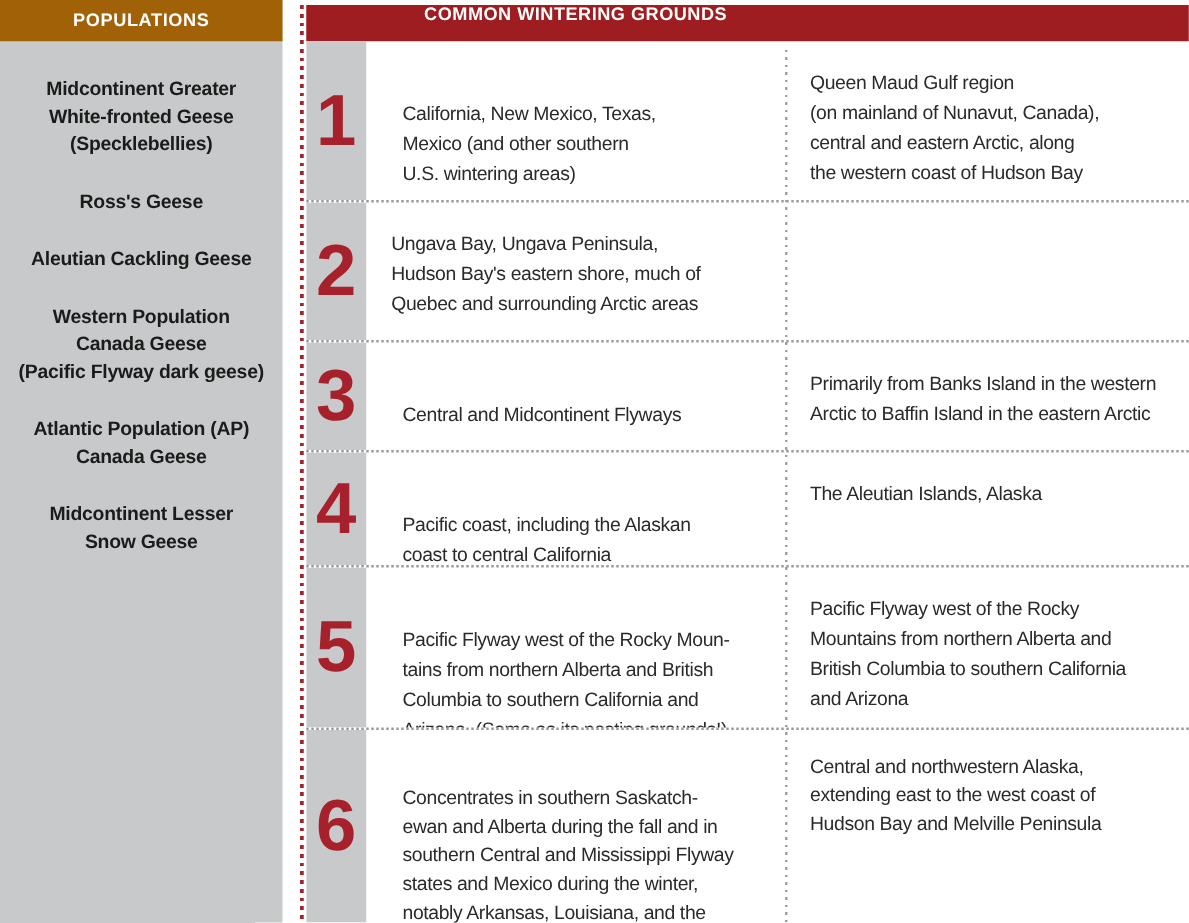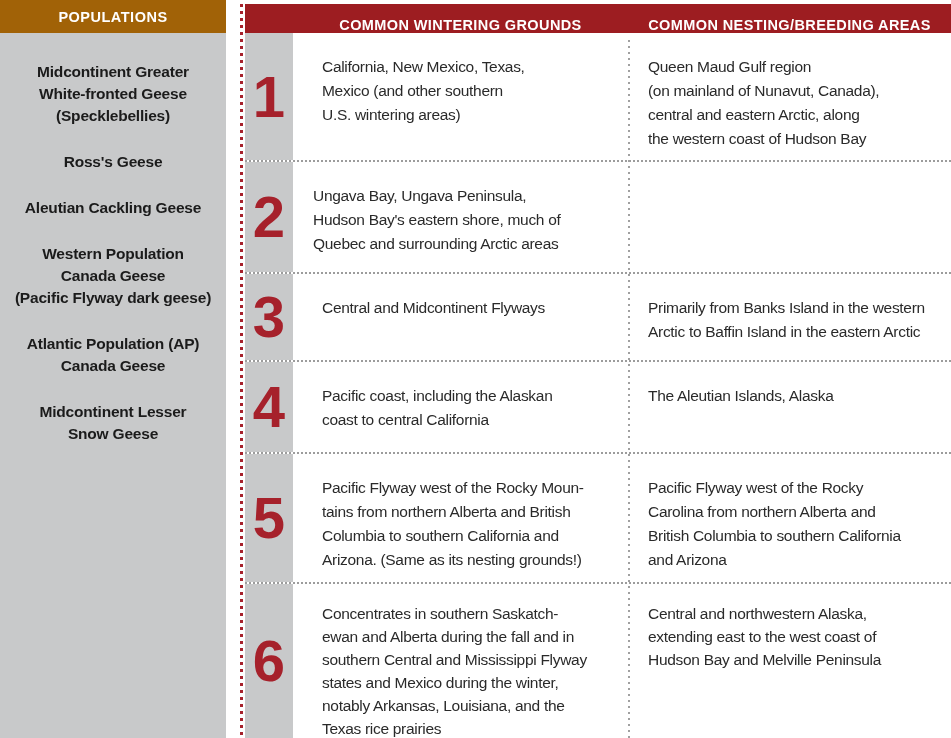--- a/index.html
+++ b/index.html
@@ -56,21 +56,21 @@
   
   .table-panel {
     position: absolute; left: 245px; top: 0;
     width: 706px; height: 738px;
   }
   .table-header {
     margin-top: 4px;
     height: 29px;
     background: #9d1d21;
     display: flex;
-    align-items: flex-end;
+    align-items: flex-start;
   }
   .th {
     color: #ffffff;
     font-weight: bold;
     font-size: 14.5px;
     letter-spacing: 0.4px;
     text-align: center;
   }
   .th-winter { margin-left: 48px; width: 335px; }
   .th-nest   { width: 323px; margin-top: 37px; }
@@ -91,20 +91,21 @@
     background: #c8c9ca;
     display: flex; align-items: center; justify-content: center;
     color: #a6212b;
     font-weight: bold;
     font-size: 58px;
     line-height: 1;
   }
   .cell-winter {
     width: 335px; flex: 0 0 335px;
     padding: 22px 10px 0 29px;
+    margin-top: 25px;
   }
   .cell-nest {
     width: 323px; flex: 0 0 323px;
     padding: 22px 6px 0 20px;
   }
   .row:nth-child(6) .cell-winter,
   .row:nth-child(6) .cell-nest { padding-top: 18px; }
   .cell-text {
     font-size: 15.5px;
     line-height: 24px;
@@ -207,21 +208,21 @@
       <div class="row">
         <div class="cell-num">5</div>
         <div class="cell-winter">
           <div class="cell-text">Pacific Flyway west of the Rocky Moun-
 tains from northern Alberta and British
 Columbia to southern California and
 Arizona. (Same as its nesting grounds!)</div>
         </div>
         <div class="cell-nest">
           <div class="cell-text">Pacific Flyway west of the Rocky
-Carolina from northern Alberta and
+Mountains from northern Alberta and
 British Columbia to southern California
 and Arizona</div>
         </div>
       </div>
 
       <div class="row">
         <div class="cell-num">6</div>
         <div class="cell-winter">
           <div class="cell-text">Concentrates in southern Saskatch-
 ewan and Alberta during the fall and in

